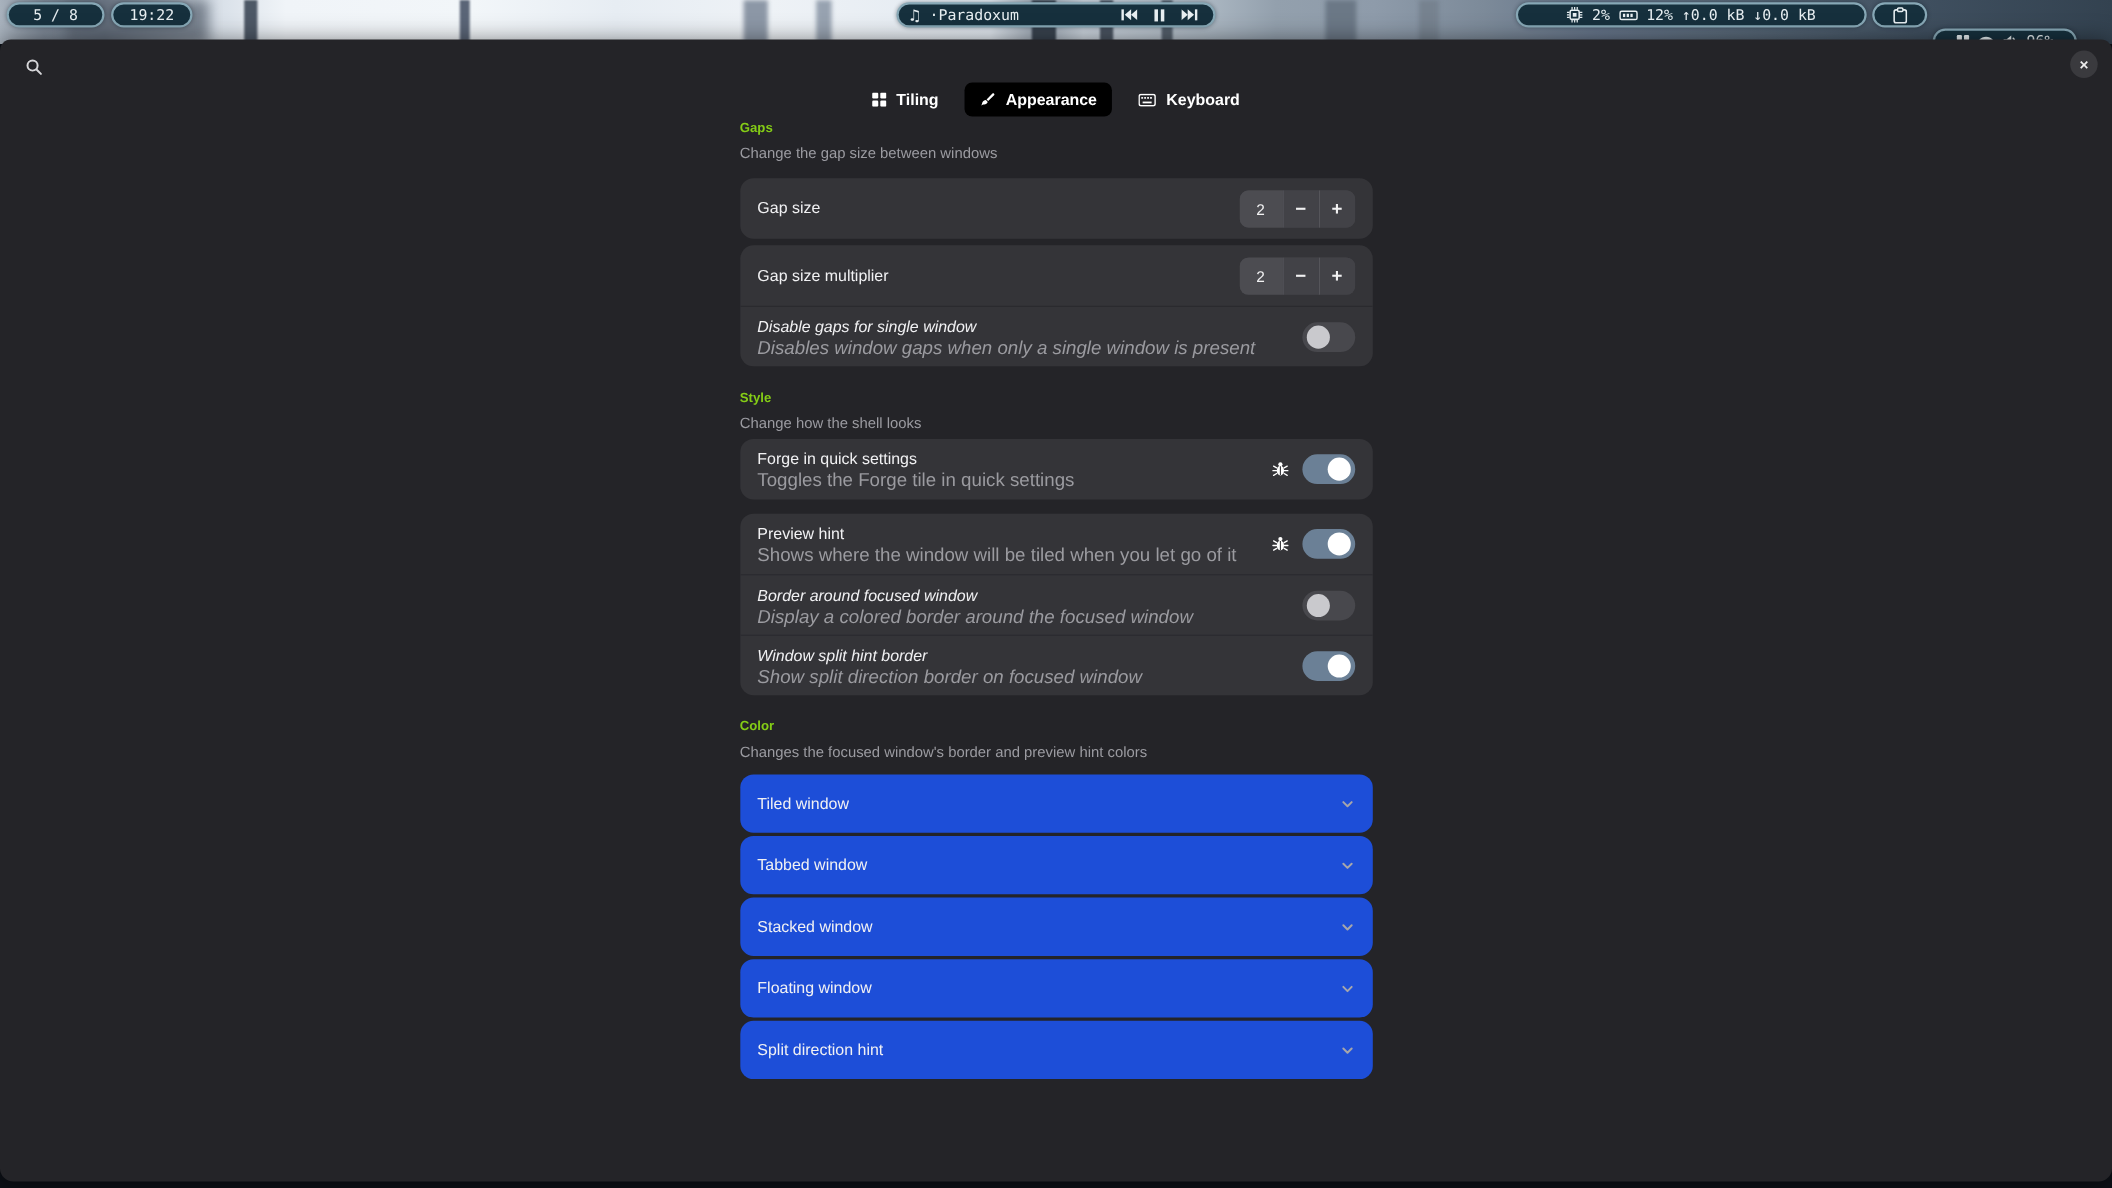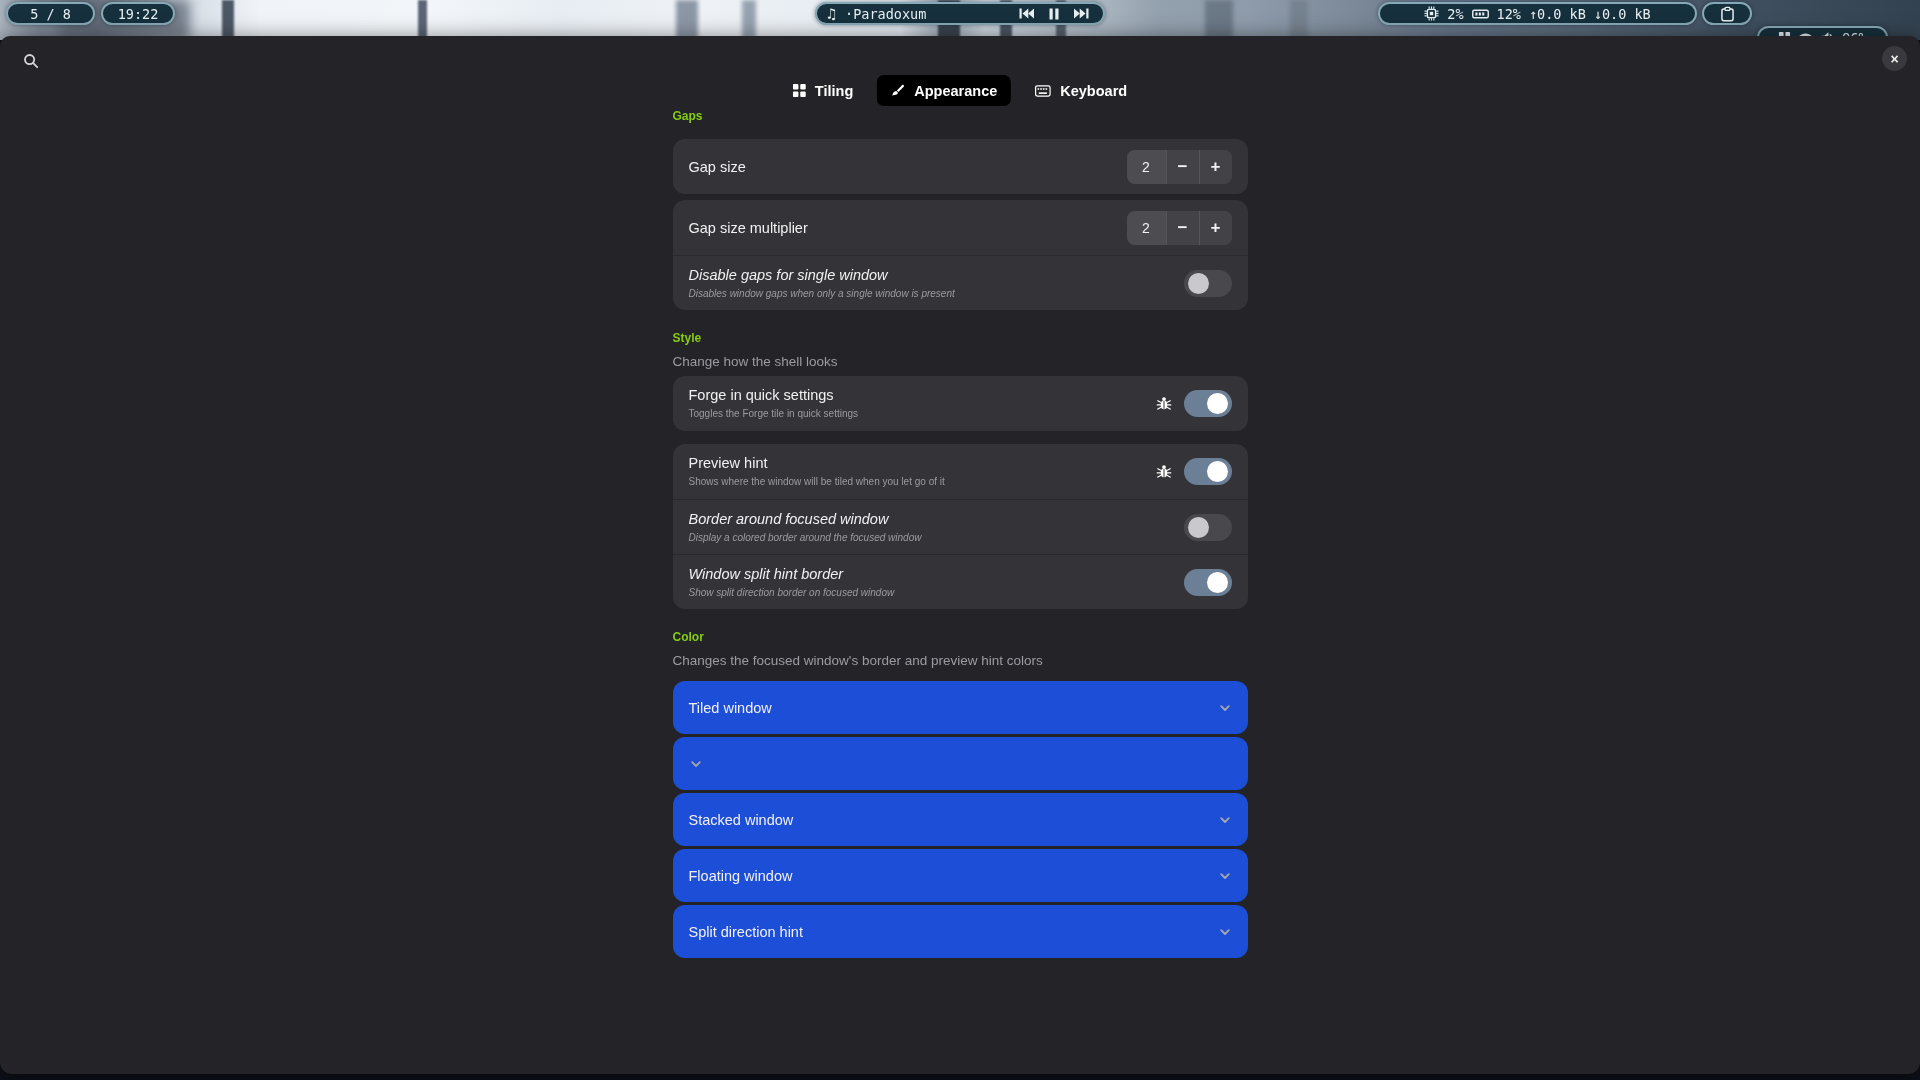--- a/index.html
+++ b/index.html
@@ -57,21 +57,21 @@
   .section-heading { margin:26px 0 0 0; font-size:12px; font-weight:700; color:#84cc16; line-height:17px; }
   .section-heading.later { margin-top:20px; }
   .section-sub { margin:7px 0 0 0; font-size:13.5px; color:#9b9ba1; line-height:16px; }
 
   .card { background:#343438; border-radius:12px; margin-top:14px; overflow:hidden; }
   .card.tight { margin-top:6px; }
   .row { min-height:55px; display:flex; align-items:center; padding:0 16px; }
   .row + .row { border-top:1px solid #2a2a2e;font-style:italic; }
   .row-text { flex:1; display:flex; flex-direction:column; gap:2px; padding:8px 0; }
   .row-title { font-size:14.5px; color:#f1f1f3; line-height:18px; }
-  .row-sub { font-size:10px; color:#9b9ba0; line-height:15px; }
+  .row-sub { font-size:17px; color:#9b9ba0; line-height:15px; }
   .row-end { display:flex; align-items:center; flex:none; }
 
   
   .spin { display:flex; height:34px; border-radius:8px; overflow:hidden;
     background:#424247; color:#f2f2f3; }
   .spin-value { width:39px; display:grid; place-items:center; background:#4c4c51; font-size:14px; }
   .spin-btn { width:33px; display:grid; place-items:center; font-size:17px; font-weight:700;
     border-left:1px solid #55555a; background:#424247; color:#f0f0f1; border-top:none;
     border-bottom:none; border-right:none; cursor:pointer; font-family:inherit; padding:0; }
 
@@ -237,20 +237,21 @@
     </div>
 
     <div class="close-btn">
       <span>×</span>
     </div>
   </div>
 
   <div class="content">
 
     <div class="section-heading">Gaps</div>
+    <div class="section-sub">Change the gap size between windows</div>
 
     <div class="card">
       <div class="row">
         <div class="row-text">
           <span class="row-title">Gap size</span>
         </div>
         <div class="row-end">
           <div class="spin">
             <span class="spin-value">2</span>
             <button class="spin-btn">−</button>
@@ -373,20 +374,21 @@
     <div class="section-sub">Changes the focused window's border and preview hint colors</div>
 
     <div class="expanders">
       <div class="exp-card">
         <span class="exp-title">Tiled window</span>
         <svg width="14" height="14" viewBox="0 0 14 14">
             <path d="M3.2 5.2 L7 9 L10.8 5.2" fill="none" stroke="#a6a6ab" stroke-width="1.8" stroke-linecap="round" stroke-linejoin="round"></path>
           </svg>
       </div>
       <div class="exp-card">
+        <span class="exp-title">Tabbed window</span>
         <svg width="14" height="14" viewBox="0 0 14 14">
             <path d="M3.2 5.2 L7 9 L10.8 5.2" fill="none" stroke="#a6a6ab" stroke-width="1.8" stroke-linecap="round" stroke-linejoin="round"></path>
           </svg>
       </div>
       <div class="exp-card">
         <span class="exp-title">Stacked window</span>
         <svg width="14" height="14" viewBox="0 0 14 14">
             <path d="M3.2 5.2 L7 9 L10.8 5.2" fill="none" stroke="#a6a6ab" stroke-width="1.8" stroke-linecap="round" stroke-linejoin="round"></path>
           </svg>
       </div>

